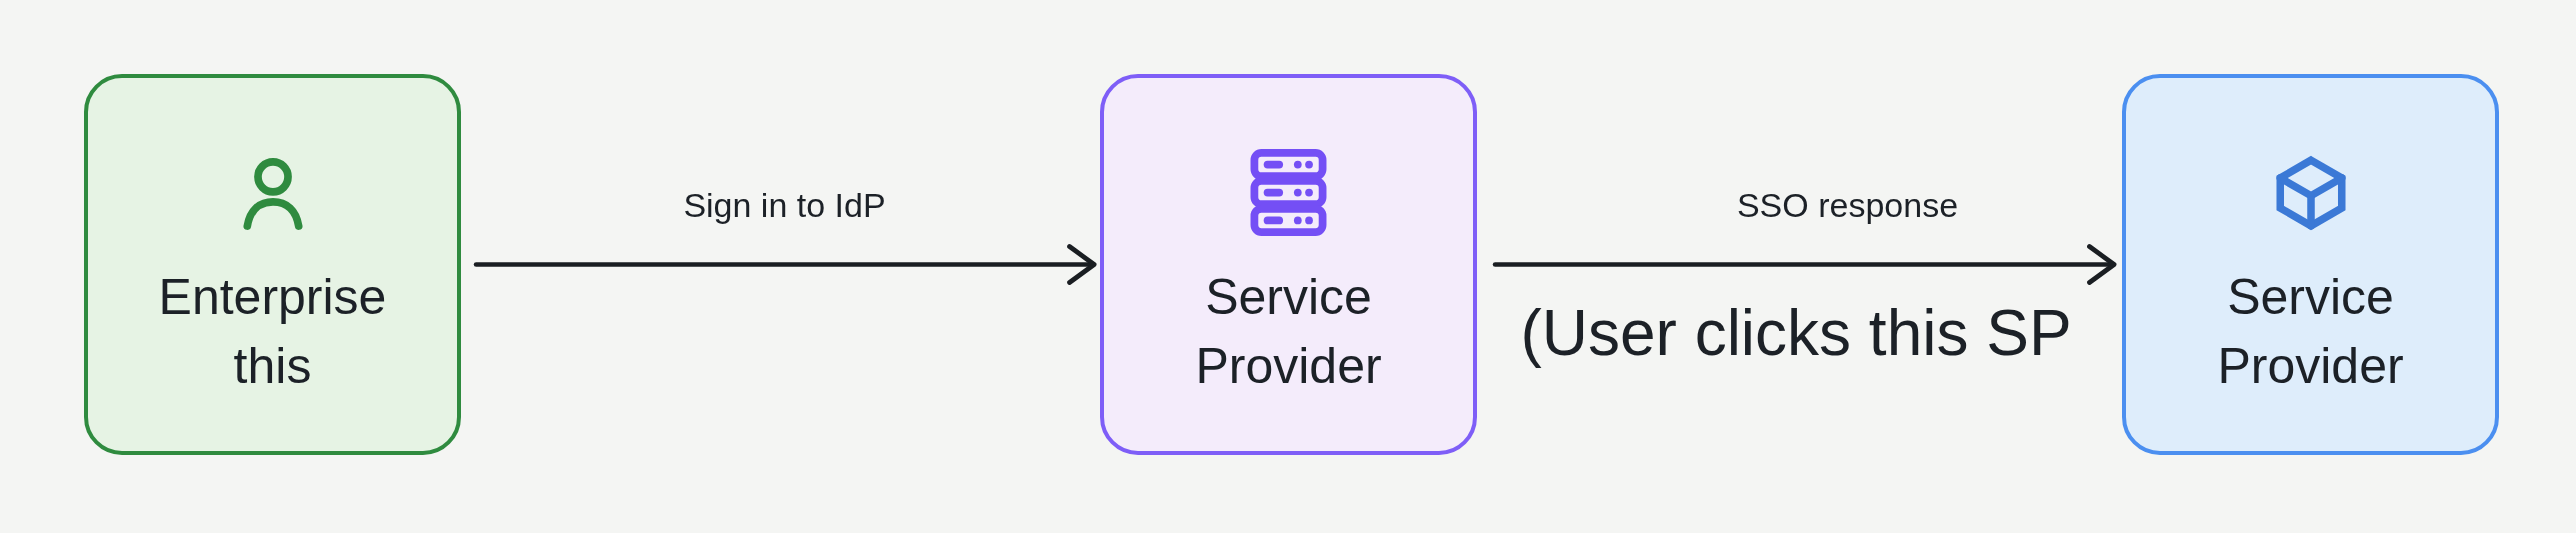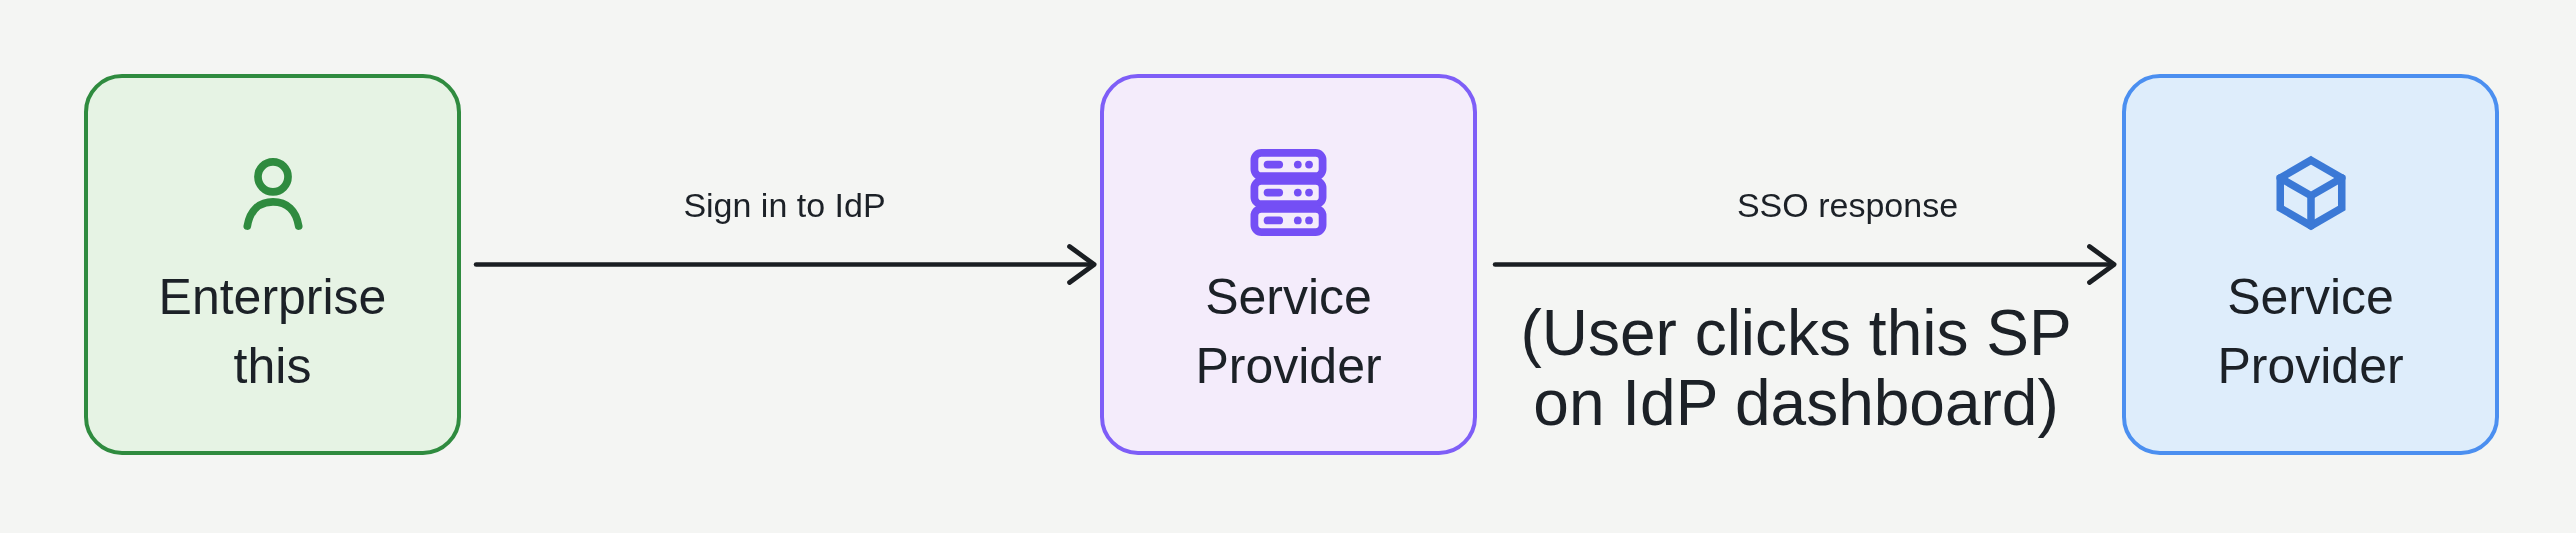--- a/index.html
+++ b/index.html
@@ -105,21 +105,20 @@
     </div>
   </div>
 
   <svg class="edge-arrow" style="left:1490px" width="633" height="53" viewBox="0 0 664 56">
     <line x1="3" y1="28" x2="654" y2="28"></line>
     <polyline points="631,9 657,28 631,47"></polyline>
   </svg>
   <div class="edge-label edge-label-2">SSO response</div>
   <div class="edge-sublabel">
     <span>(User clicks this SP</span>
-    <span>on IdP dashboard)</span>
   </div>
 
   <div class="node node-3" style="--border: #4b8ff0; --fill: #deedfb; --icon: #3b79d6;">
     <div class="node-icon">
       <svg width="82" height="82" viewBox="0 0 24 24" fill="none" stroke="currentColor" stroke-width="2.2" stroke-linecap="round" stroke-linejoin="miter">
         <path d="M12 2.4 L21 7.6 L21 16.4 L12 21.6 L3 16.4 L3 7.6 Z"></path>
         <path d="M3 7.6 L12 12.8 L21 7.6"></path>
         <path d="M12 12.8 L12 21.6"></path>
       </svg>
     </div>

